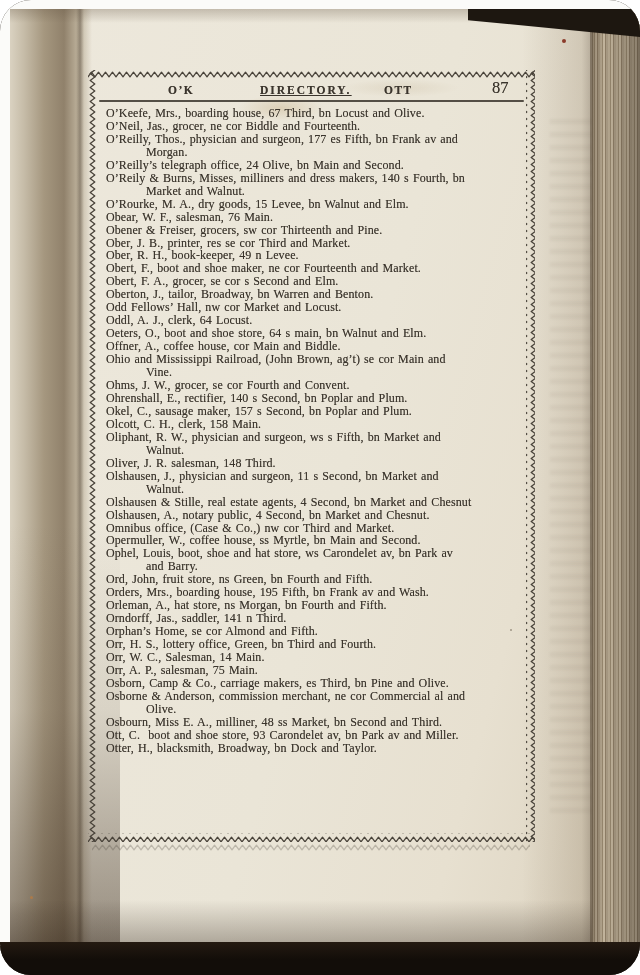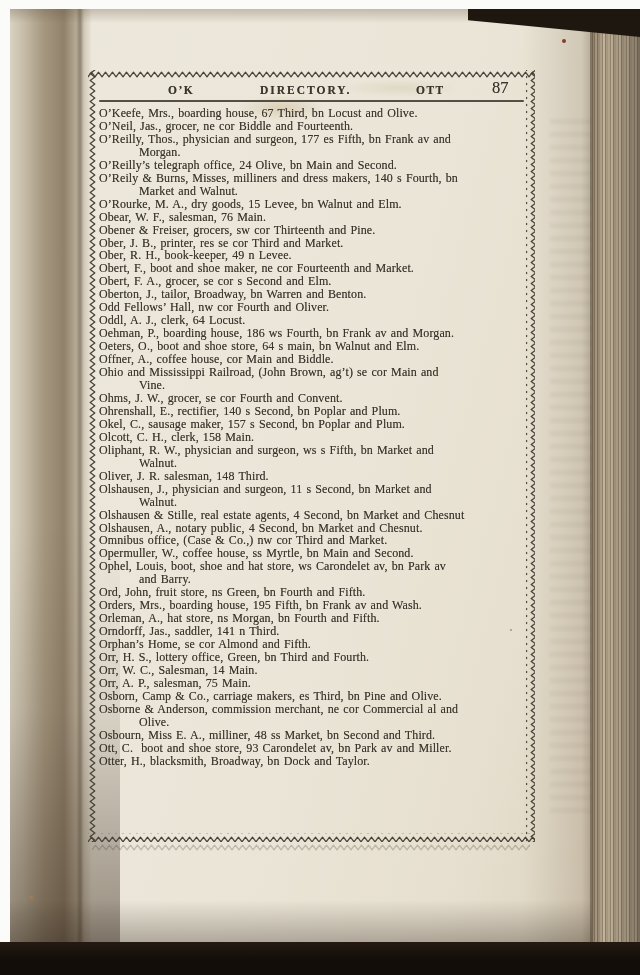--- a/index.html
+++ b/index.html
@@ -1,19 +1,20 @@
 <!DOCTYPE html>
 <html><head>
 <meta charset="utf-8">
 <style>
   html,body{margin:0;padding:0;}
   #stage{
     position:relative;width:640px;height:975px;overflow:hidden;
     background:#171109;
     font-family:"Liberation Serif","DejaVu Serif",serif;
+    border-radius:31px;
   }
   
   .frame-top{position:absolute;left:0;top:0;width:640px;height:9px;background:#fbfbf9;}
   .frame-left{position:absolute;left:0;top:0;width:10px;height:946px;background:#fbfbf9;}
   
   .page{
     position:absolute;left:10px;top:9px;width:582px;height:933px;overflow:hidden;
     background:linear-gradient(105deg,#ede8dc 0%,#eae5d7 55%,#e7e0d0 80%,#ddd4c1 100%);
   }
   .page-top-shade{position:absolute;left:0;top:0;right:0;height:14px;
@@ -47,26 +48,26 @@
     clip-path:polygon(0 0,100% 0,100% 100%,0 40%);}
   .band-bottom{position:absolute;left:0;top:942px;width:640px;height:33px;
     background:linear-gradient(to bottom,#241a11,#120d09 55%);}
   
   .content-box{position:absolute;left:78px;top:61px;width:447px;height:772px;}
   .zz{position:absolute;left:0;top:0;}
   .zz-echo{position:absolute;left:82px;top:834px;width:438px;height:9px;opacity:.28;filter:blur(.4px);}
   .hdr{position:absolute;font-size:11.5px;letter-spacing:1.5px;font-weight:bold;
     color:#3a342c;text-shadow:0 0 .4px rgba(58,52,44,.6);}
   .hdr-left{left:80px;top:14px;}
-  .hdr-title{left:172px;top:14px;letter-spacing:2px;}
-  .hdr-right{left:328px;top:14px;}
+  .hdr-title{left:172px;top:14px;letter-spacing:2px;text-decoration:underline;}
+  .hdr-right{left:296px;top:14px;}
   .hdr-page{left:404px;top:8px;font-size:16.5px;letter-spacing:0;font-weight:normal;}
   .hdr-rule{position:absolute;left:11px;top:30px;width:425px;height:2px;
     background:rgba(58,52,44,.85);border-radius:1px;}
-  .entries{position:absolute;left:11px;top:37px;width:427px;
+  .entries{position:absolute;left:18px;top:37px;width:427px;
     font-size:12px;line-height:12.95px;color:#3a342c;
     text-shadow:0 0 .35px rgba(58,52,44,.55);word-spacing:1px;letter-spacing:.1px;}
   .entry{white-space:pre-wrap;padding-left:40px;text-indent:-40px;}
   
   .ghost{position:absolute;left:540px;top:110px;width:46px;height:700px;opacity:.5;filter:blur(1px);
     background:repeating-linear-gradient(to bottom,rgba(120,110,92,.14) 0 5px,rgba(120,110,92,0) 5px 13px);}
 </style>
 </head>
 <body>
 
@@ -119,23 +120,22 @@
           <div class="entry">O’Reily &amp; Burns, Misses, milliners and dress makers, 140 s Fourth, bn
 Market and Walnut.</div>
           <div class="entry">O’Rourke, M. A., dry goods, 15 Levee, bn Walnut and Elm.</div>
           <div class="entry">Obear, W. F., salesman, 76 Main.</div>
           <div class="entry">Obener &amp; Freiser, grocers, sw cor Thirteenth and Pine.</div>
           <div class="entry">Ober, J. B., printer, res se cor Third and Market.</div>
           <div class="entry">Ober, R. H., book-keeper, 49 n Levee.</div>
           <div class="entry">Obert, F., boot and shoe maker, ne cor Fourteenth and Market.</div>
           <div class="entry">Obert, F. A., grocer, se cor s Second and Elm.</div>
           <div class="entry">Oberton, J., tailor, Broadway, bn Warren and Benton.</div>
-          <div class="entry">Odd Fellows’ Hall, nw cor Fourth and Oliver.</div>
+          <div class="entry">Odd Fellows’ Hall, nw cor Market and Locust.</div>
           <div class="entry">Oddl, A. J., clerk, 64 Locust.</div>
-          <div class="entry">Oehman, P., boarding house, 186 ws Fourth, bn Frank av and Morgan.</div>
           <div class="entry">Oeters, O., boot and shoe store, 64 s main, bn Walnut and Elm.</div>
           <div class="entry">Offner, A., coffee house, cor Main and Biddle.</div>
           <div class="entry">Ohio and Mississippi Railroad, (John Brown, ag’t) se cor Main and
 Vine.</div>
           <div class="entry">Ohms, J. W., grocer, se cor Fourth and Convent.</div>
           <div class="entry">Ohrenshall, E., rectifier, 140 s Second, bn Poplar and Plum.</div>
           <div class="entry">Okel, C., sausage maker, 157 s Second, bn Poplar and Plum.</div>
           <div class="entry">Olcott, C. H., clerk, 158 Main.</div>
           <div class="entry">Oliphant, R. W., physician and surgeon, ws s Fifth, bn Market and
 Walnut.</div>

